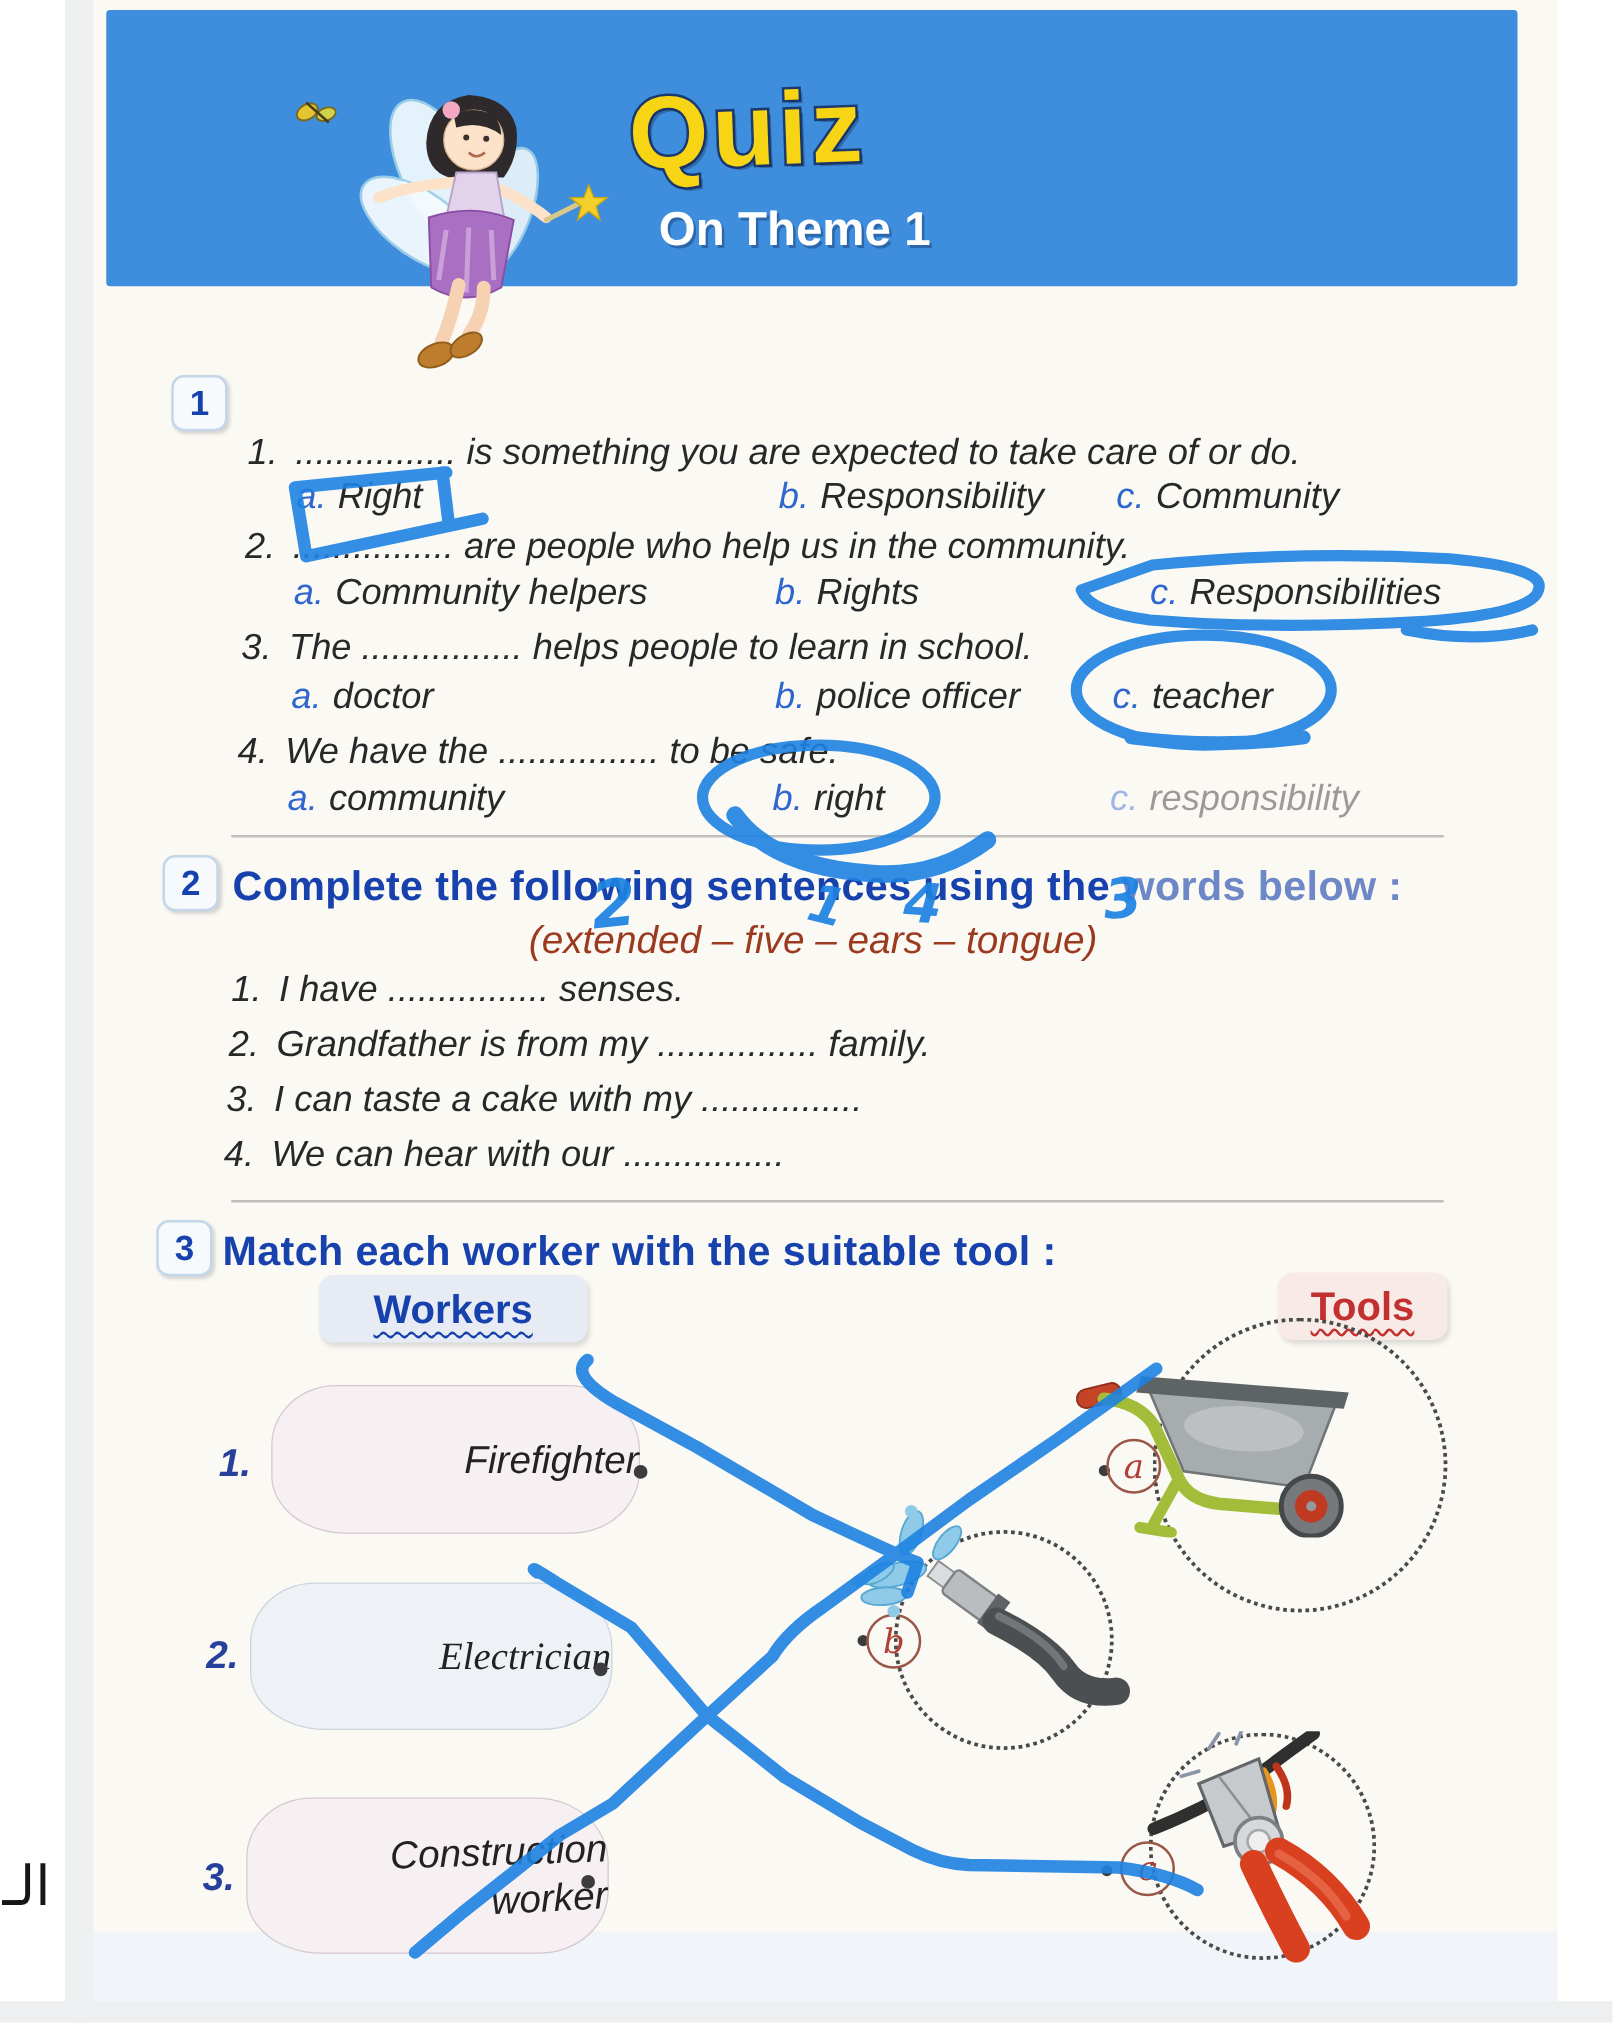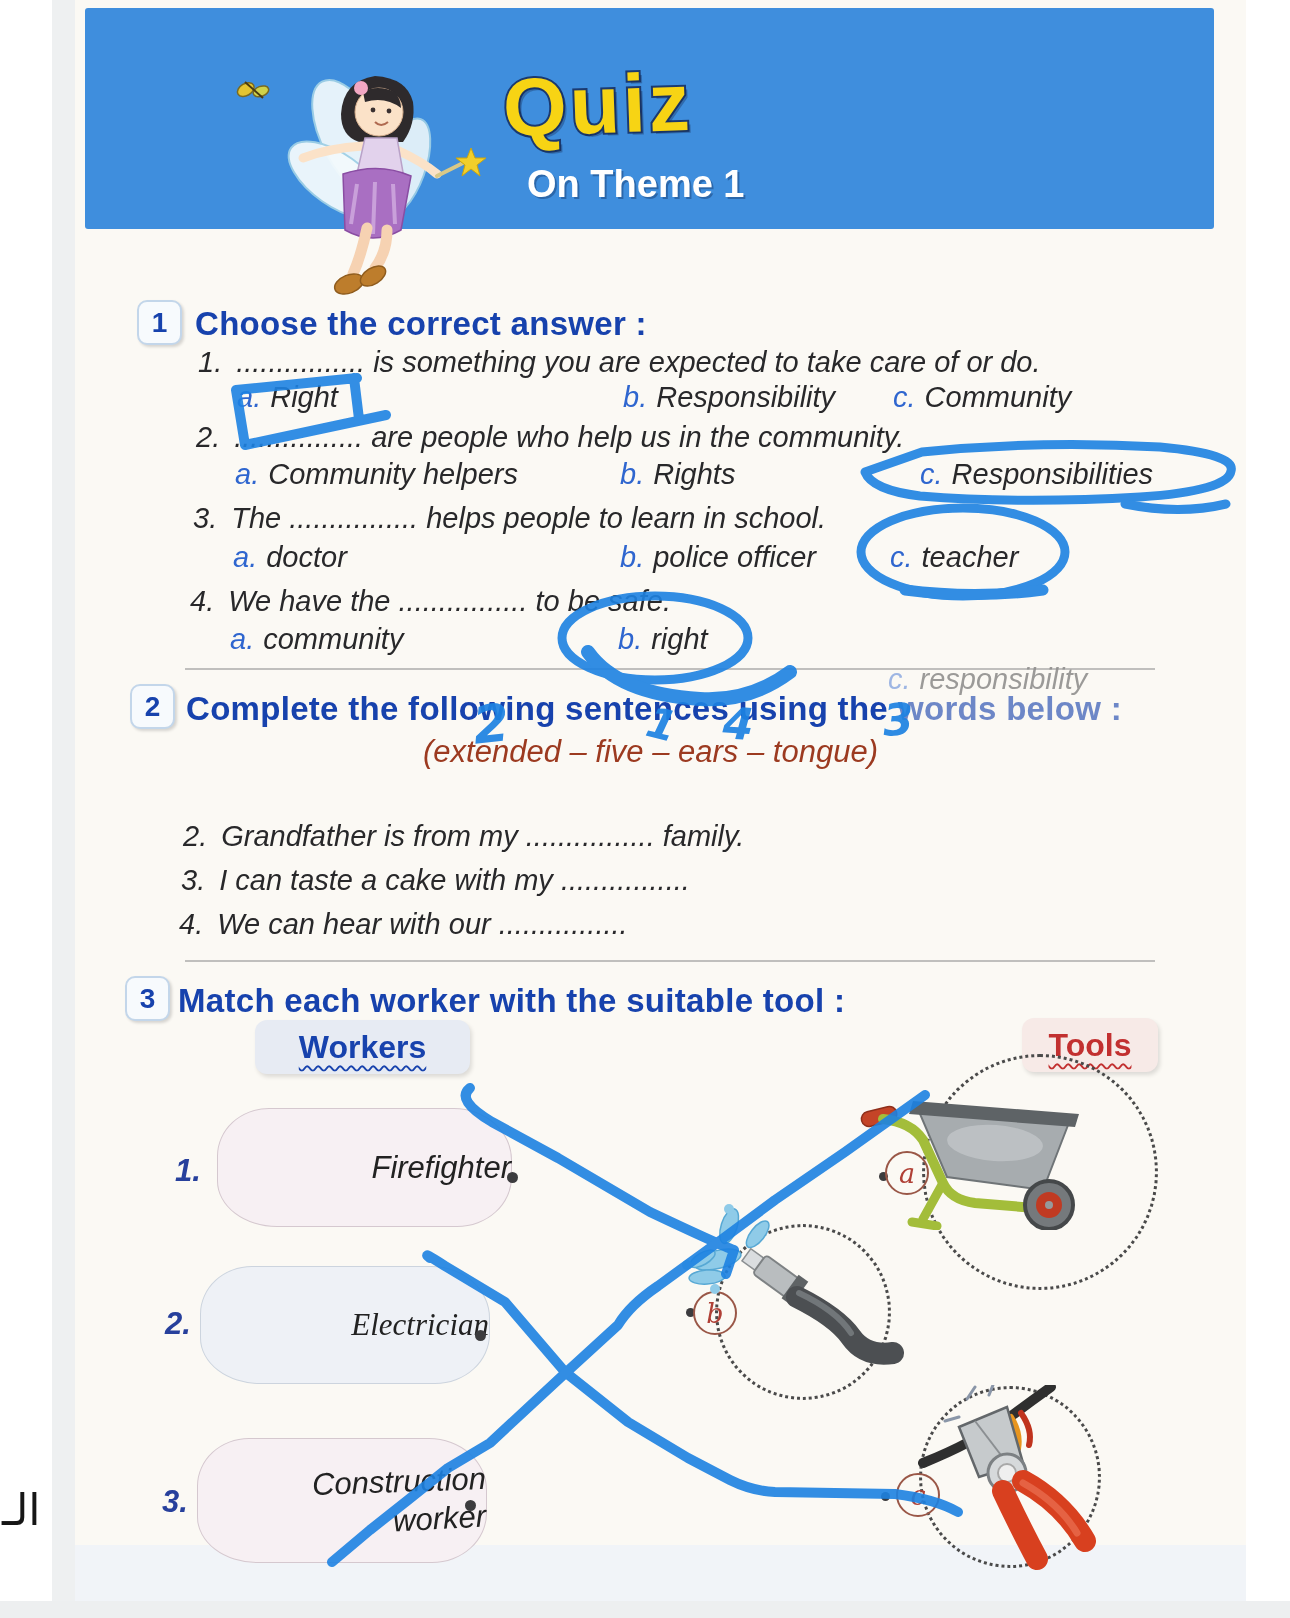--- a/index.html
+++ b/index.html
@@ -100,21 +100,20 @@
     <path d="M132 136 L126 176 M150 134 L148 186 M168 136 L170 176" stroke="#c9a0da" stroke-width="4" fill="none"></path>
     <line x1="212" y1="128" x2="240" y2="114" stroke="#d8c887" stroke-width="4" stroke-linecap="round"></line>
     <polygon fill="#f2cf2a" stroke="#caa50f" stroke-width="1" points="246,100 250,110 261,110 252,117 255,128 246,121 237,128 240,117 231,110 242,110"></polygon>
     <path d="M142 180 Q136 208 128 226" stroke="#f6d2b2" stroke-width="11" fill="none" stroke-linecap="round"></path>
     <path d="M162 182 Q162 204 150 220" stroke="#f6d2b2" stroke-width="11" fill="none" stroke-linecap="round"></path>
     <ellipse cx="124" cy="236" rx="15" ry="9" fill="#bd7d2c" stroke="#8f5c1d" stroke-width="1.5" transform="rotate(-22 124 236)"></ellipse>
     <ellipse cx="148" cy="228" rx="14" ry="8" fill="#bd7d2c" stroke="#8f5c1d" stroke-width="1.5" transform="rotate(-32 148 228)"></ellipse>
   </svg>
 
   <div class="abs badge" style="left:62px; top:300px;">1</div>
-  <div class="abs sec-title" style="left:120px; top:305px;">Choose the correct answer :</div>
 
   <div class="abs q-line" style="left:123px; top:346px;">
     <span class="q-num">1.</span><span>................ is something you are expected to take care of or do.</span>
   </div>
   <div class="abs opt" style="left:162px; top:381px;"><span class="opt-letter">a.</span><span>Right</span></div>
   <div class="abs opt" style="left:548px; top:381px;"><span class="opt-letter">b.</span><span>Responsibility</span></div>
   <div class="abs opt" style="left:818px; top:381px;"><span class="opt-letter">c.</span><span>Community</span></div>
 
   <div class="abs q-line" style="left:121px; top:421px;">
     <span class="q-num">2.</span><span>................ are people who help us in the community.</span>
@@ -128,35 +127,36 @@
   </div>
   <div class="abs opt" style="left:158px; top:541px;"><span class="opt-letter">a.</span><span>doctor</span></div>
   <div class="abs opt" style="left:545px; top:541px;"><span class="opt-letter">b.</span><span>police officer</span></div>
   <div class="abs opt" style="left:815px; top:541px;"><span class="opt-letter">c.</span><span>teacher</span></div>
 
   <div class="abs q-line" style="left:115px; top:585px;">
     <span class="q-num">4.</span><span>We have the ................ to be safe.</span>
   </div>
   <div class="abs opt" style="left:155px; top:623px;"><span class="opt-letter">a.</span><span>community</span></div>
   <div class="abs opt" style="left:543px; top:623px;"><span class="opt-letter">b.</span><span>right</span></div>
-  <div class="abs opt opt-faded" style="left:813px; top:623px;margin-top:40px;"><span class="opt-letter">c.</span><span>responsibility</span></div>
+  <div class="abs opt opt-faded" style="left:813px; top:623px;"><span class="opt-letter">c.</span><span>responsibility</span></div>
 
   <div class="abs sep" style="left:110px; top:668px; width:970px;"></div>
 
   <div class="abs badge" style="left:55px; top:684px;">2</div>
   <div class="abs sec-title" style="left:111px; top:690px;">
     <span>Complete the following sentences using the</span><span class="faded-part">words below :</span>
   </div>
   <div class="abs wb" style="left:348px; top:734px;">(extended – five – ears – tongue)</div>
 
   <span class="pen-digit" style="left:398px; top:694px; font-size:52px; transform:rotate(-6deg);">2</span>
   <span class="pen-digit" style="left:572px; top:700px; font-size:42px; transform:rotate(14deg);">1</span>
   <span class="pen-digit" style="left:648px; top:698px; font-size:44px; transform:rotate(4deg);">4</span>
   <span class="pen-digit" style="left:808px; top:694px; font-size:44px; transform:rotate(-3deg);">3</span>
 
+  <div class="abs sent" style="left:110px; top:776px;"><span class="q-num">1.</span><span>I have ................ senses.</span></div>
   <div class="abs sent" style="left:108px; top:820px;"><span class="q-num">2.</span><span>Grandfather is from my ................ family.</span></div>
   <div class="abs sent" style="left:106px; top:864px;"><span class="q-num">3.</span><span>I can taste a cake with my ................</span></div>
   <div class="abs sent" style="left:104px; top:908px;"><span class="q-num">4.</span><span>We can hear with our ................</span></div>
 
   <div class="abs sep" style="left:110px; top:960px; width:970px;"></div>
 
   <div class="abs badge" style="left:50px; top:976px;">3</div>
   <div class="abs sec-title" style="left:103px; top:982px;">Match each worker with the suitable tool :</div>
 
   <div class="abs chip" id="workers-chip" style="left:180px; top:1020px; width:215px; height:54px;">Workers</div>

